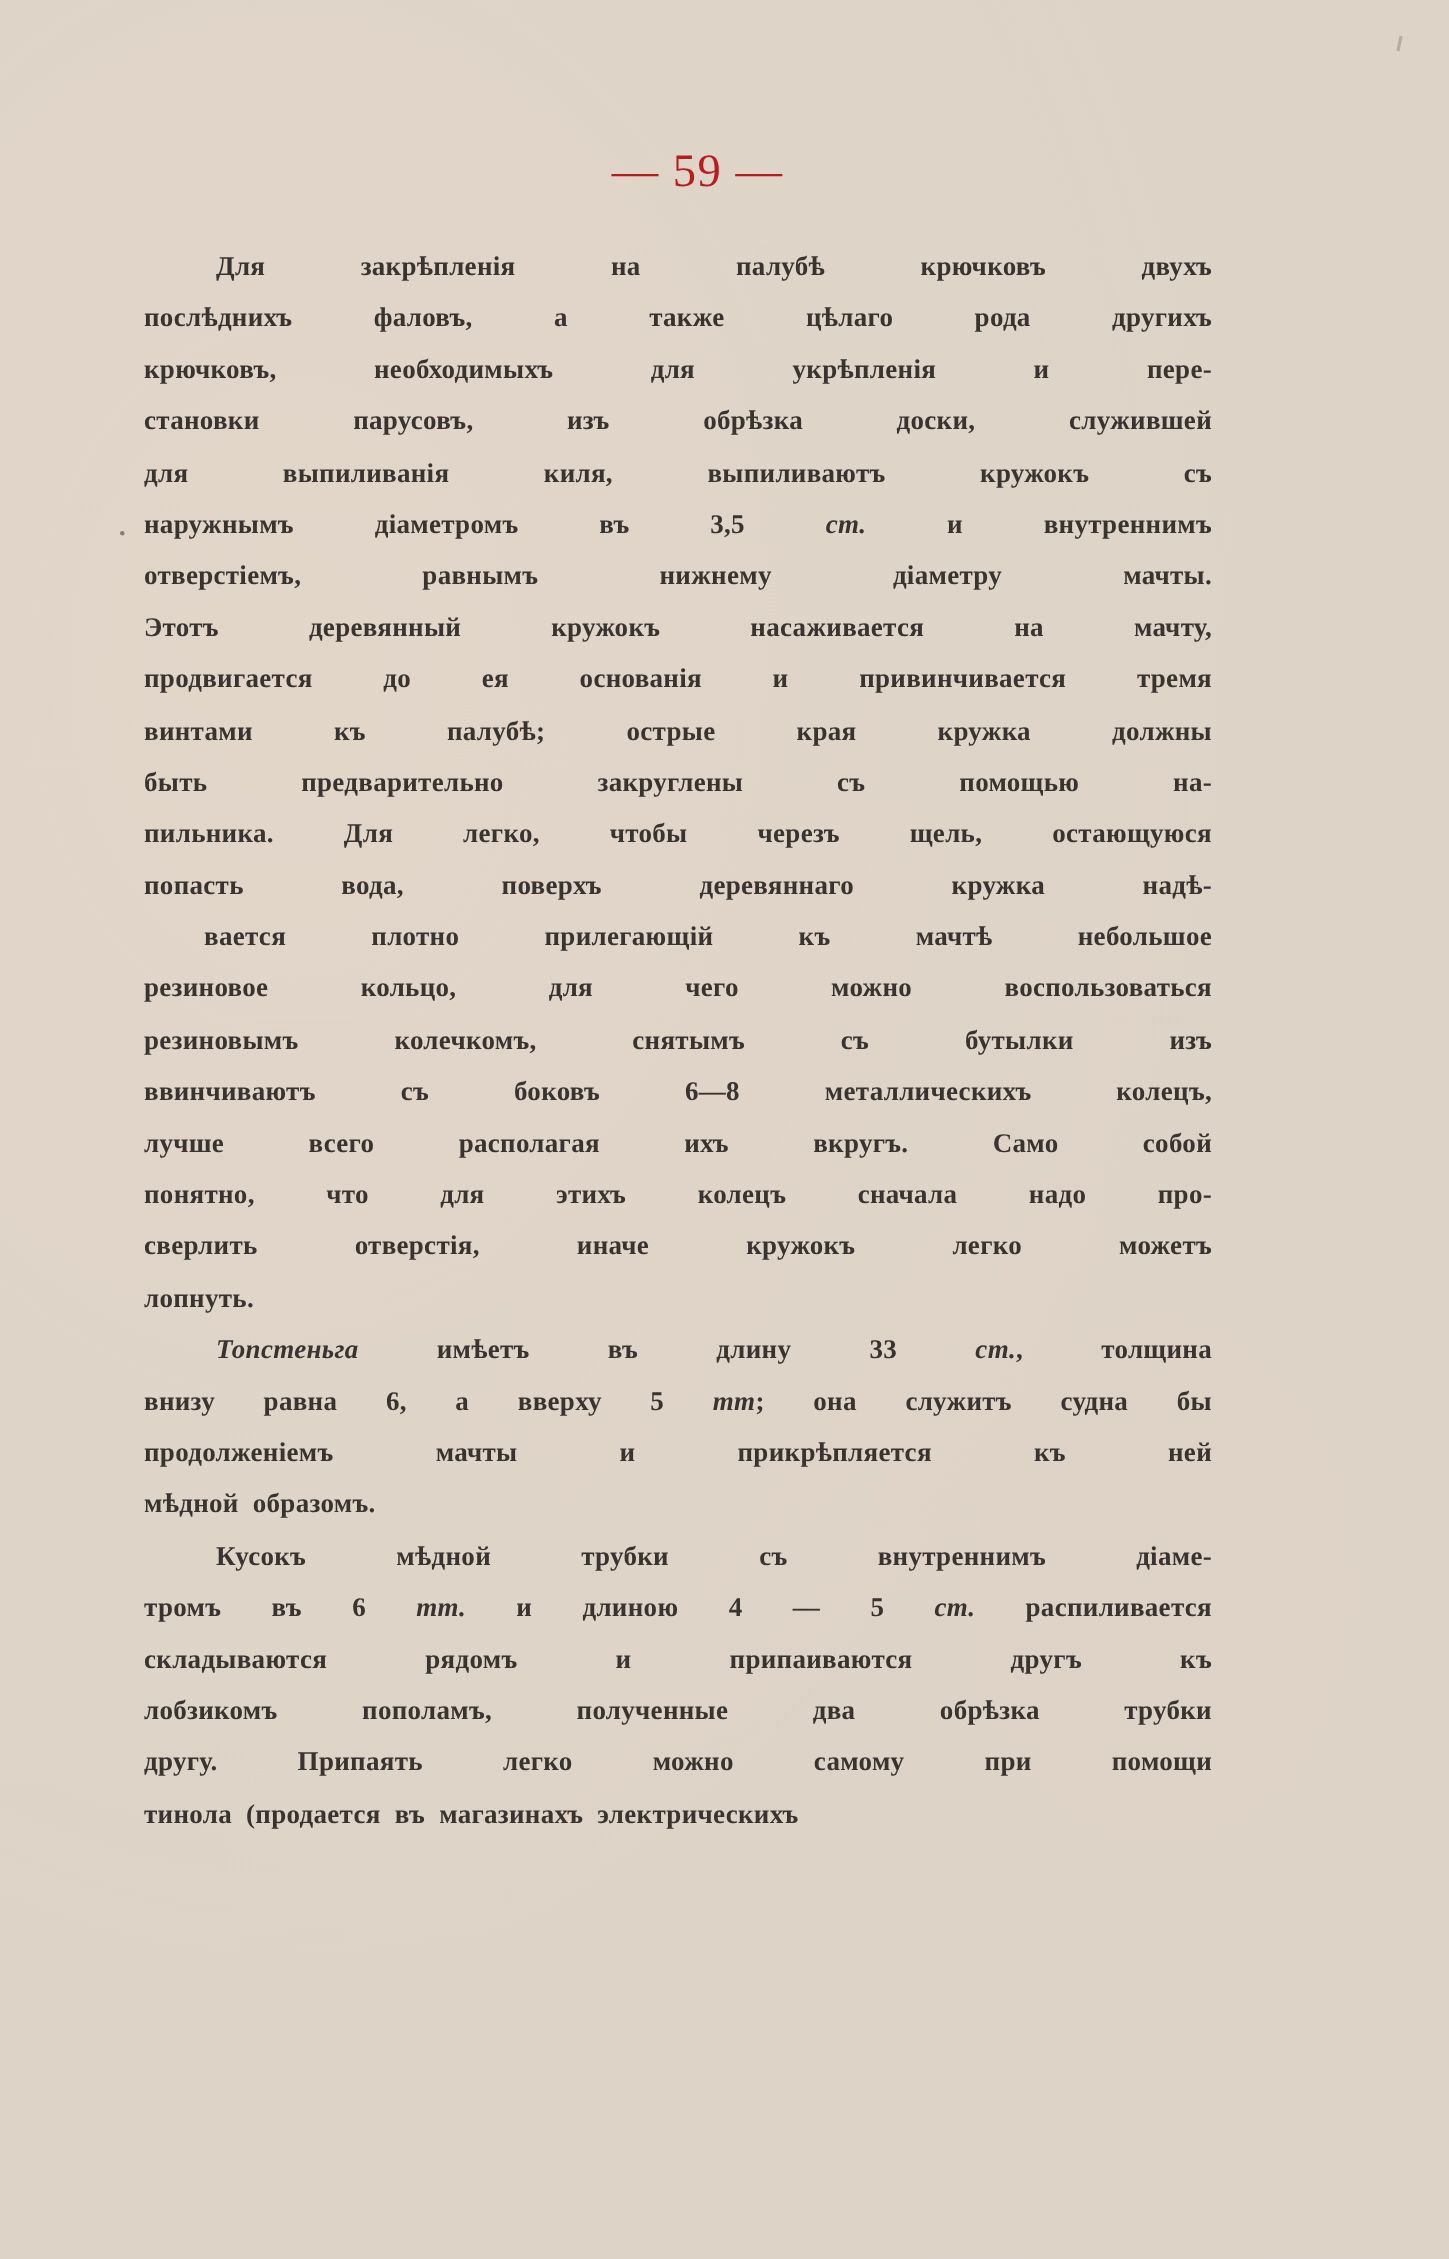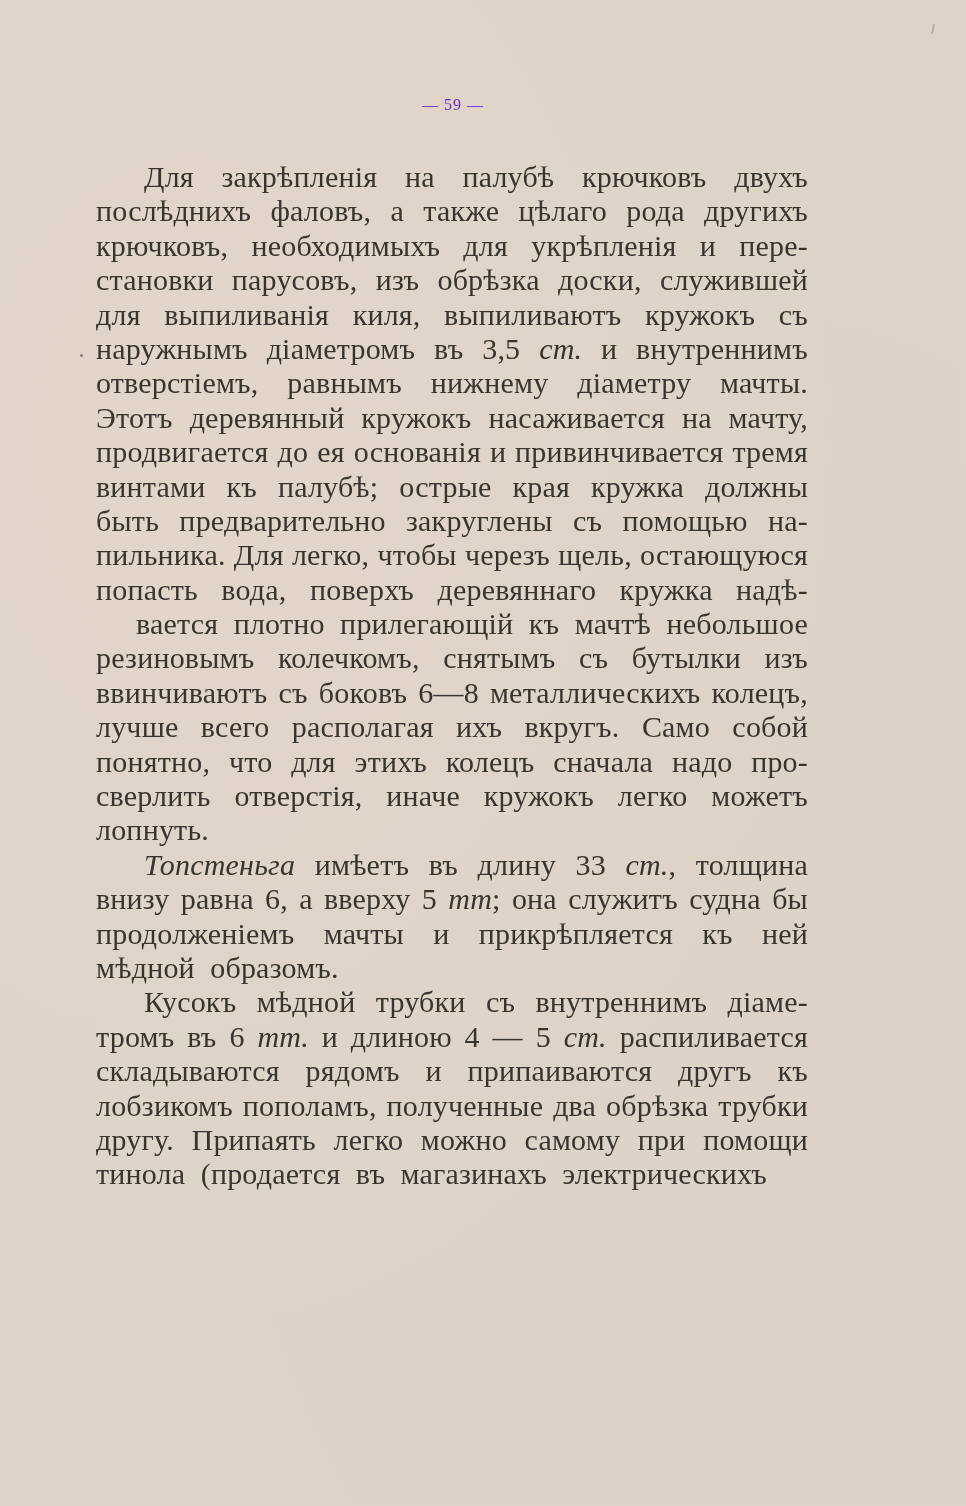--- a/index.html
+++ b/index.html
@@ -20,43 +20,44 @@
     }
     .page {
       position: absolute;
       left: 0; top: 0;
       width: 966px;
       height: 1506px;
     }
     .page-number {
       position: absolute;
       top: 96px;
-      left: 4px;
+      left: 16px;
       width: 898px;
       text-align: center;
-      font-size: 16px;
+      font-size: 31px;
       letter-spacing: 1px;
-      color: #6d28d9;
+      color: #b91c1c;
     }
     .text-block {
       position: absolute;
       left: 96px;
       top: 160px;
       width: 712px;
     }
     .line {
       display: block;
       height: 34.4px;
       line-height: 34.4px;
-      font-size: 30px;
+      font-size: 18px;
       text-align: justify;
       text-align-last: justify;
       white-space: nowrap;
       overflow: visible;
       letter-spacing: 0.2px;
+      font-weight: bold;
     }
     .line.last {
       text-align-last: left;
     }
     .line.indent {
       padding-left: 48px;
     }
     .line .seg {
       white-space: pre;
     }
@@ -98,20 +99,21 @@
         <span class="line" style="white-space: normal;"><span class="seg" style="white-space: normal;">для выпиливанія киля, выпиливаютъ кружокъ съ</span></span>
         <span class="line" style="white-space: normal;"><span class="seg" style="white-space: normal;">наружнымъ діаметромъ въ 3,5 </span><span class="seg it" style="white-space: normal;">cm.</span><span class="seg" style="white-space: normal;"> и внутреннимъ</span></span>
         <span class="line" style="white-space: normal;"><span class="seg" style="white-space: normal;">отверстіемъ, равнымъ нижнему діаметру мачты.</span></span>
         <span class="line" style="white-space: normal;"><span class="seg" style="white-space: normal;">Этотъ деревянный кружокъ насаживается на мачту,</span></span>
         <span class="line" style="white-space: normal;"><span class="seg" style="white-space: normal;">продвигается до ея основанія и привинчивается тремя</span></span>
         <span class="line" style="white-space: normal;"><span class="seg" style="white-space: normal;">винтами къ палубѣ; острые края кружка должны</span></span>
         <span class="line" style="white-space: normal;"><span class="seg" style="white-space: normal;">быть предварительно закруглены съ помощью на-</span></span>
         <span class="line" style="white-space: normal;"><span class="seg" style="white-space: normal;">пильника. Для легко, чтобы черезъ щель, остающуюся</span></span>
         <span class="line" style="white-space: normal;"><span class="seg" style="white-space: normal;">попасть вода, поверхъ деревяннаго кружка надѣ-</span></span>
         <span class="line" style="white-space: normal;"><span class="seg" style="white-space: normal; margin-left: 40px;">вается плотно прилегающій къ мачтѣ небольшое</span></span>
+        <span class="line" style="white-space: normal;"><span class="seg" style="white-space: normal;">резиновое кольцо, для чего можно воспользоваться</span></span>
         <span class="line" style="white-space: normal;"><span class="seg" style="white-space: normal; margin-top: 14px;">резиновымъ колечкомъ, снятымъ съ бутылки изъ</span></span>
         <span class="line" style="white-space: normal;"><span class="seg" style="white-space: normal;">ввинчиваютъ съ боковъ 6—8 металлическихъ колецъ,</span></span>
         <span class="line" style="white-space: normal;"><span class="seg" style="white-space: normal;">лучше всего располагая ихъ вкругъ. Само собой</span></span>
         <span class="line" style="white-space: normal;"><span class="seg" style="white-space: normal;">понятно, что для этихъ колецъ сначала надо про-</span></span>
         <span class="line" style="white-space: normal;"><span class="seg" style="white-space: normal;">сверлить отверстія, иначе кружокъ легко можетъ</span></span>
         <span class="line last"><span class="seg">лопнуть.</span></span>
       </div>
       <div>
         <span class="line indent" style="white-space: normal;"><span class="seg it" style="white-space: normal;">Топстеньга</span><span class="seg" style="white-space: normal;"> имѣетъ въ длину 33 </span><span class="seg it" style="white-space: normal;">cm.</span><span class="seg" style="white-space: normal;">, толщина</span></span>
         <span class="line" style="white-space: normal;"><span class="seg" style="white-space: normal;">внизу равна 6, а вверху 5 </span><span class="seg it" style="white-space: normal;">mm</span><span class="seg" style="white-space: normal;">; она служитъ судна бы</span></span>

